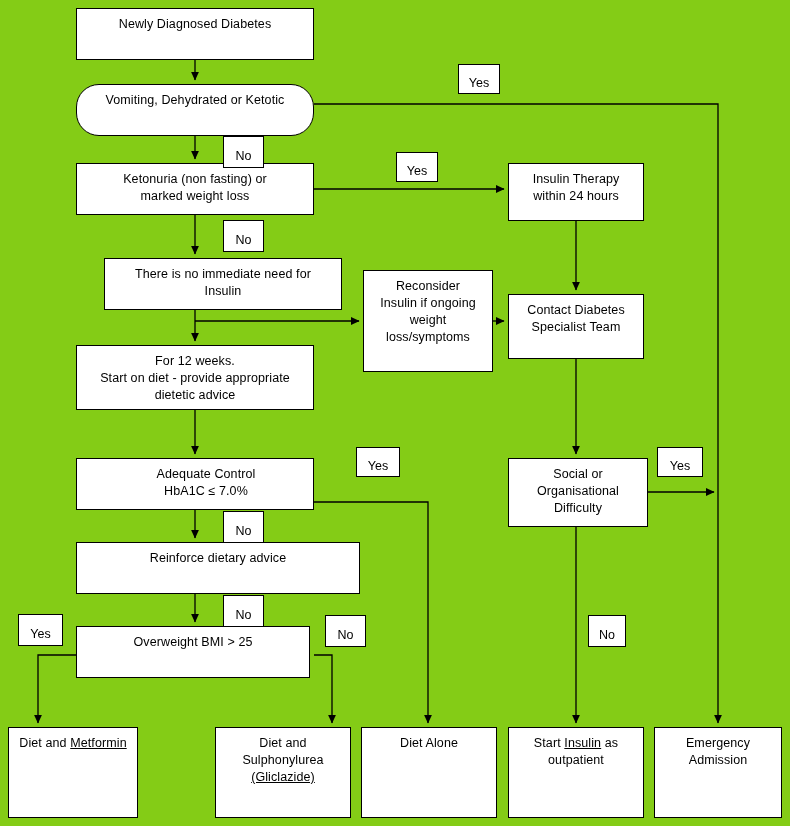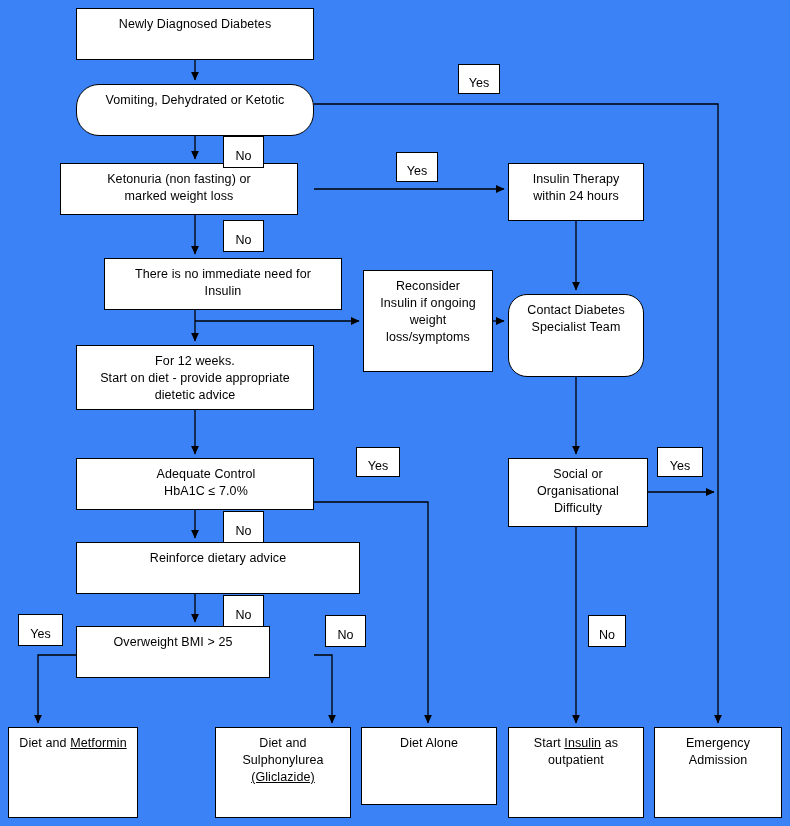--- a/index.html
+++ b/index.html
@@ -7,21 +7,21 @@
     padding: 0;
     background: #ffffff;
   }
   body {
     font-family: "Liberation Sans", sans-serif;
   }
   #chart-root {
     position: relative;
     width: 790px;
     height: 826px;
-    background: #3b82f6;
+    background: #84cc16;
     overflow: hidden;
   }
   #flow-svg {
     position: absolute;
     left: 0;
     top: 0;
     width: 790px;
     height: 826px;
   }
   .node-box {
@@ -84,71 +84,71 @@
       </g>
   </svg>
 
   <div id="node-layer">
       <div class="node-box" style="left: 76px; top: 8px; width: 238px; height: 52px;">
         <span class="node-text">Newly Diagnosed Diabetes</span>
       </div>
       <div class="node-box" style="left: 76px; top: 84px; width: 238px; height: 52px; border-radius: 23px;">
         <span class="node-text">Vomiting, Dehydrated or Ketotic</span>
       </div>
-      <div class="node-box" style="left: 60px; top: 163px; width: 238px; height: 52px;">
+      <div class="node-box" style="left: 76px; top: 163px; width: 238px; height: 52px;">
         <span class="node-text">Ketonuria (non fasting) or
 marked weight loss</span>
       </div>
       <div class="node-box" style="left: 76px; top: 258px; width: 238px; height: 52px; margin-left: 28px;">
         <span class="node-text">There  is no immediate need for
 Insulin</span>
       </div>
       <div class="node-box" style="left: 76px; top: 345px; width: 238px; height: 65px;">
         <span class="node-text">For 12 weeks.
 Start on diet - provide appropriate
 dietetic advice</span>
       </div>
       <div class="node-box" style="left: 76px; top: 458px; width: 238px; height: 52px; padding-left: 22px;">
         <span class="node-text">Adequate Control
 HbA1C ≤ 7.0%</span>
       </div>
       <div class="node-box" style="left: 76px; top: 542px; width: 284px; height: 52px;">
         <span class="node-text">Reinforce dietary advice</span>
       </div>
-      <div class="node-box" style="left: 76px; top: 626px; width: 194px; height: 52px;">
+      <div class="node-box" style="left: 76px; top: 626px; width: 234px; height: 52px;">
         <span class="node-text">Overweight BMI &gt; 25</span>
       </div>
       <div class="node-box" style="left: 363px; top: 270px; width: 130px; height: 102px;">
         <span class="node-text">Reconsider
 Insulin if ongoing
 weight
 loss/symptoms</span>
       </div>
       <div class="node-box" style="left: 508px; top: 163px; width: 136px; height: 58px;">
         <span class="node-text">Insulin Therapy
 within 24 hours</span>
       </div>
-      <div class="node-box" style="left: 508px; top: 294px; width: 136px; height: 83px; border-radius: 19px;">
+      <div class="node-box" style="left: 508px; top: 294px; width: 136px; height: 65px;">
         <span class="node-text">Contact Diabetes
 Specialist Team</span>
       </div>
       <div class="node-box" style="left: 508px; top: 458px; width: 140px; height: 69px;">
         <span class="node-text">Social or
 Organisational
 Difficulty</span>
       </div>
       <div class="node-box" style="left: 8px; top: 727px; width: 130px; height: 91px;">
         <span class="node-text">Diet and <u>Metformin</u></span>
       </div>
       <div class="node-box" style="left: 215px; top: 727px; width: 136px; height: 91px;">
         <span class="node-text">Diet and
 Sulphonylurea
 <u>(Gliclazide)</u></span>
       </div>
-      <div class="node-box" style="left: 361px; top: 727px; width: 136px; height: 78px;">
+      <div class="node-box" style="left: 361px; top: 727px; width: 136px; height: 91px;">
         <span class="node-text">Diet Alone</span>
       </div>
       <div class="node-box" style="left: 508px; top: 727px; width: 136px; height: 91px;">
         <span class="node-text">Start <u>Insulin</u> as
 outpatient</span>
       </div>
       <div class="node-box" style="left: 654px; top: 727px; width: 128px; height: 91px;">
         <span class="node-text">Emergency
 Admission</span>
       </div>

